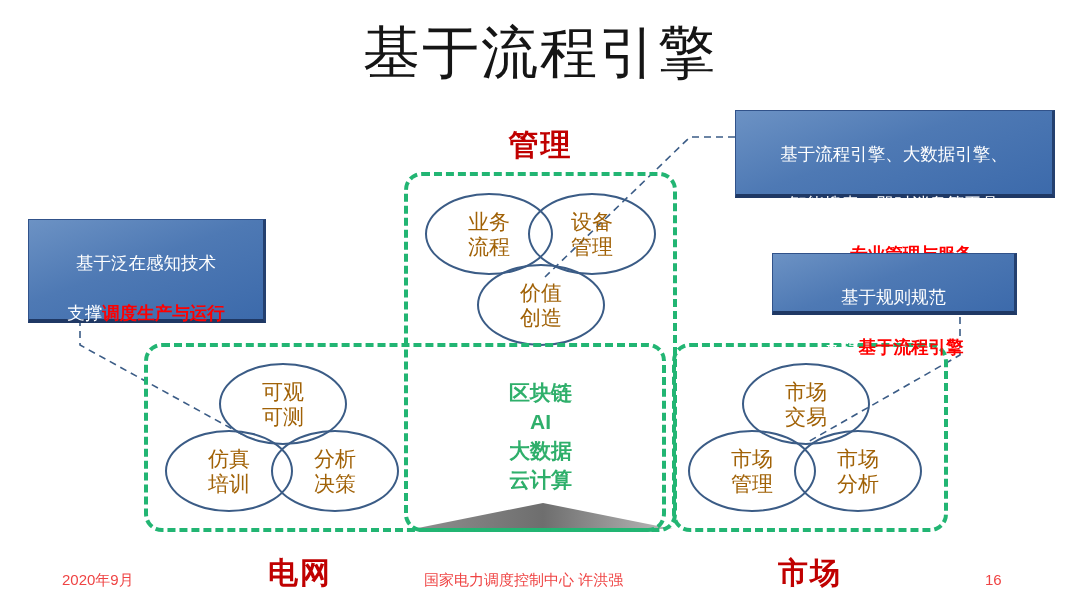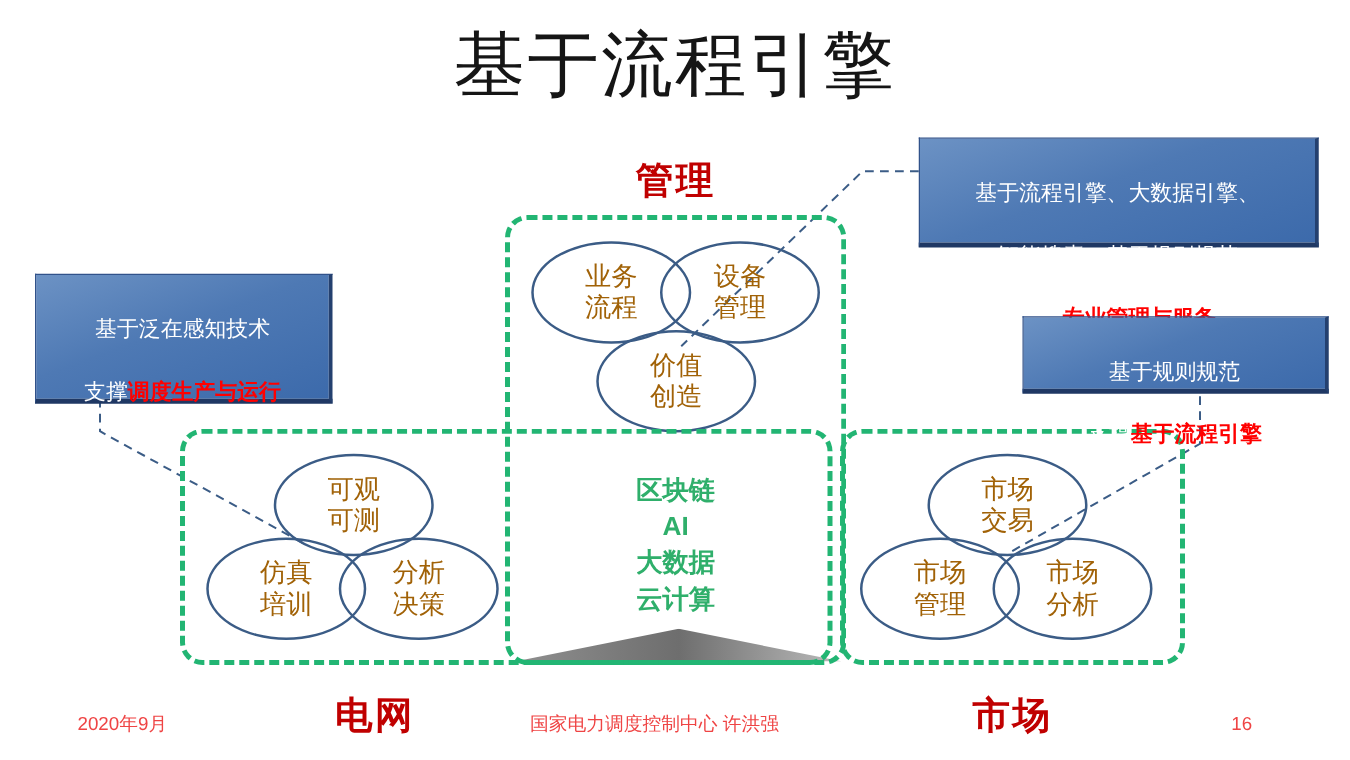--- a/index.html
+++ b/index.html
@@ -123,21 +123,21 @@
     font-size: 17.5px;
     line-height: 25px;
     text-align: center;
     padding: 6px 8px 12px 8px;
     font-family: "Liberation Sans", "DejaVu Sans", sans-serif;
     white-space: pre-line;
   }
   .callout .hl { color: #FF0000; font-weight: bold; }
   #callout-sensing    { left: 28px;  top: 219px; width: 238px; height: 104px; }
   #callout-process    { left: 735px; top: 110px; width: 320px; height: 88px; }
-  #callout-rules      { left: 818px; top: 253px; width: 245px; height: 62px; }
+  #callout-rules      { left: 772px; top: 253px; width: 245px; height: 62px; }
 
   
   #connectors {
     position: absolute; left: 0; top: 0;
     width: 1080px; height: 608px;
     pointer-events: none;
   }
 
   
   .footer-text {
@@ -232,21 +232,21 @@
 大数据
 云计算</div>
 
   <div id="callout-sensing" class="callout">
     <span>基于泛在感知技术</span><br>
     <span>支撑</span><span class="hl">调度生产与运行</span>
   </div>
 
   <div id="callout-process" class="callout">
     <span>基于流程引擎、大数据引擎、</span><br>
-    <span>智能搜索、基于规则规范</span><br>
+    <span>智能搜索、即时消息等工具</span><br>
     <span>支撑</span><span class="hl">专业管理与服务</span>
   </div>
 
   <div id="callout-rules" class="callout">
     <span>基于规则规范</span><br>
     <span>支撑</span><span class="hl">基于流程引擎</span>
   </div>
 
   <div id="footer-date" class="footer-text">2020年9月</div>
   <div id="footer-source" class="footer-text">国家电力调度控制中心 许洪强</div>

